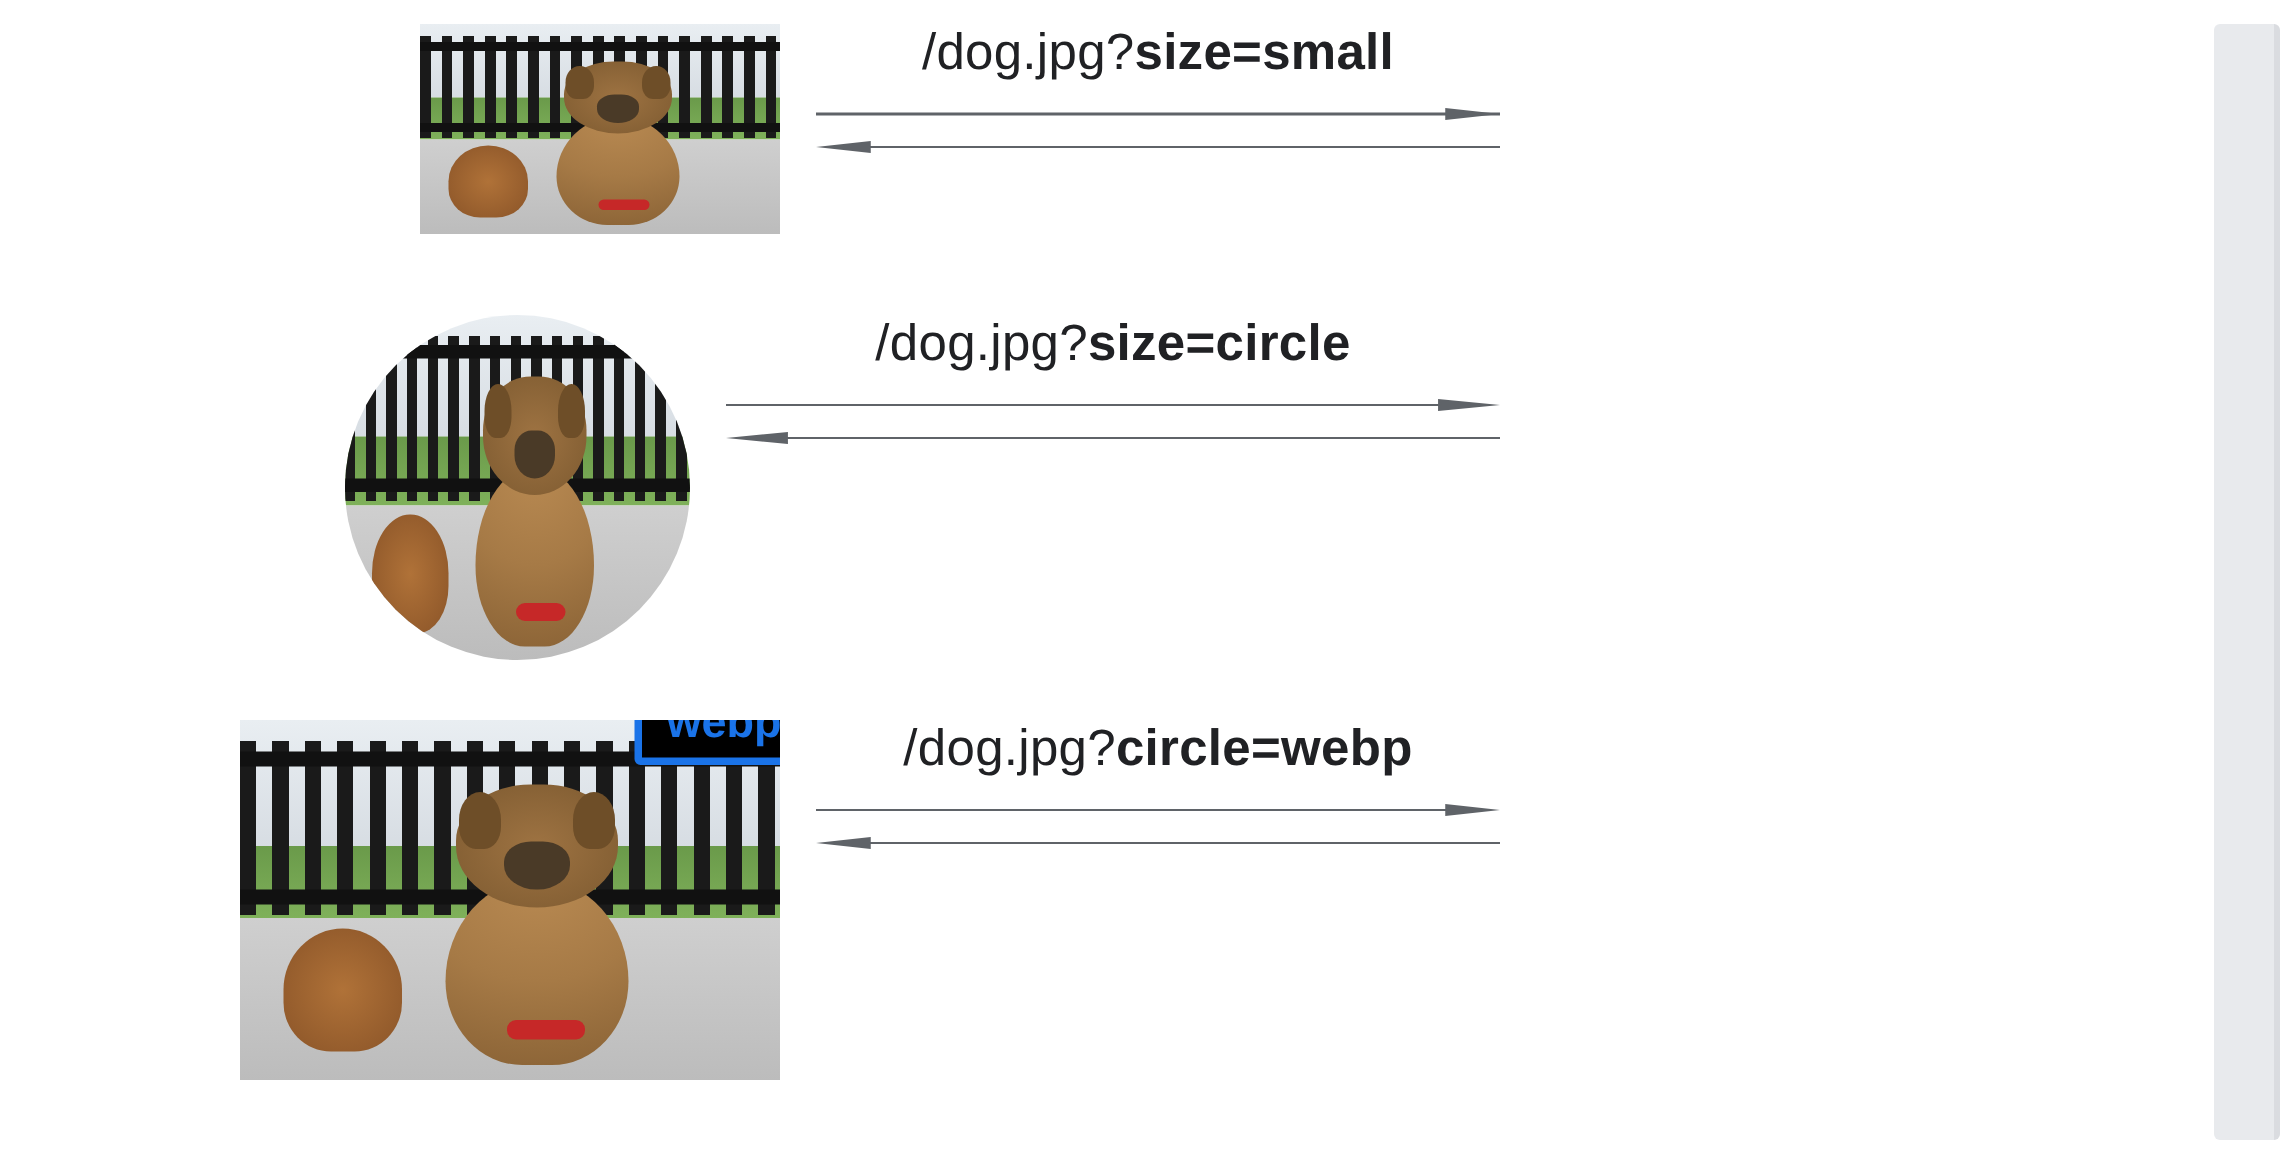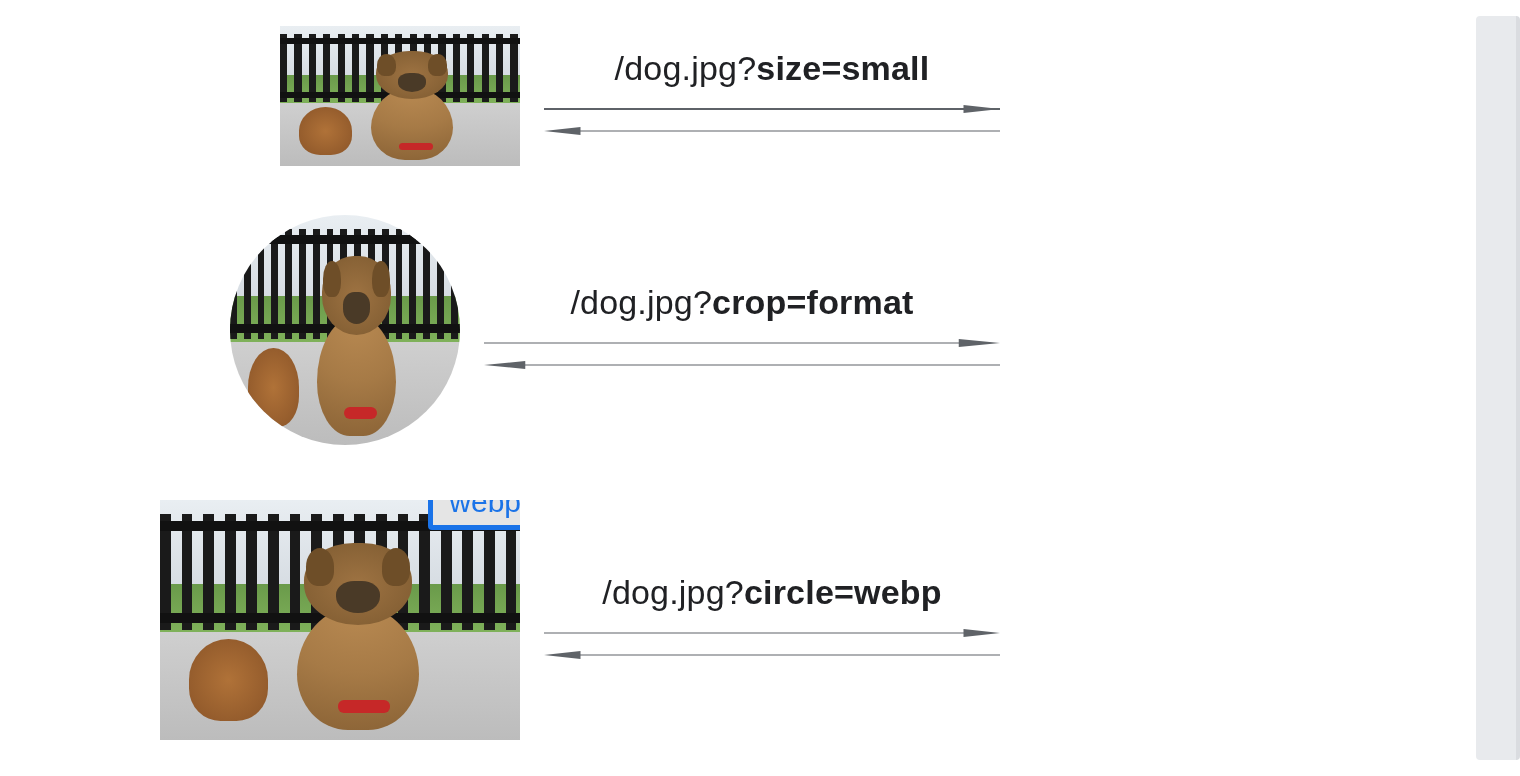--- a/index.html
+++ b/index.html
@@ -1,19 +1,19 @@
 <!DOCTYPE html>
 <html><head>
 <meta charset="utf-8">
 <style>
 html,body{margin:0;padding:0;width:1520px;height:776px;background:#fff;font-family:"Google Sans","Product Sans","Helvetica Neue",Arial,sans-serif;color:#202124;overflow:hidden}
 .stage{position:relative;width:1520px;height:776px}
 .cdn{position:absolute;right:0;top:16px;bottom:16px;display:flex;align-items:center}
 .cdn-bar{width:40px;height:100%;background:#e8eaed;border-right:4px solid #dadce0;border-radius:4px}
-.row{position:absolute;left:0;right:496px;display:flex;align-items:center}
+.row{position:absolute;left:0;right:496px;display:flex;}
 .r1{top:16px;height:160px}
 .r2{top:210px;height:240px}
 .r3{top:480px;height:280px}
 .imgbox{position:relative;flex:0 0 auto;margin-left:160px;overflow:hidden}
 .r1 .imgbox{width:240px;height:140px;margin-left:280px}
 .r2 .imgbox{width:230px;height:230px;border-radius:50%;margin-left:230px}
 .r3 .imgbox{width:360px;height:240px}
 .dog{position:absolute;inset:0}
 .sky{position:absolute;left:0;right:0;top:0;height:35%;background:linear-gradient(#e9eef2,#d7dde3)}
 .grass{position:absolute;left:0;right:0;top:35%;height:20%;background:linear-gradient(#6a9a4a,#7fb15a)}
@@ -26,21 +26,21 @@
 .ear{position:absolute;top:6%;width:26%;height:46%;background:#6e4e28;border-radius:50% 50% 40% 40%}
 .earL{left:2%}.earR{right:2%}
 .muz{position:absolute;left:30%;top:46%;width:40%;height:40%;background:#4a3a27;border-radius:42% 42% 50% 50%}
 .har{position:absolute;left:34%;top:76%;width:42%;height:10%;background:#c62828;border-radius:6px}
 .pup{position:absolute;left:8%;top:58%;width:22%;height:34%;background:radial-gradient(#b07238,#8a5428);border-radius:50% 50% 40% 40%}
 .col{position:relative;flex:1;margin-left:24px;margin-right:24px}
 .lab{text-align:center;font-size:34px;letter-spacing:.2px;margin-bottom:14px;white-space:nowrap}
 .lab b{font-weight:700}
 .arrows{position:relative;height:42px}
 .arrows svg{position:absolute;left:0;width:100%}
-.badge{position:absolute;top:-26px;right:-22px;border:5px solid #1a73e8;background:#e5e5e5;color:#1a73e8;font-weight:400;font-size:30px;padding:6px 16px;border-radius:4px;z-index:2}
+.badge{position:absolute;top:-26px;right:-22px;border:5px solid #1a73e8;background:#000000;color:#1a73e8;font-weight:700;font-size:30px;padding:6px 16px;border-radius:4px;z-index:2}
 </style>
 </head>
 <body>
 <div class="stage">
 
 <div class="cdn">
   <div class="cdn-bar"></div>
 
 </div>
 
@@ -106,21 +106,21 @@
             <div class="har"></div>
           </div>
       <div class="head">
             <div class="ear earL"></div>
             <div class="ear earR"></div>
             <div class="muz"></div>
           </div>
     </div>
   </div>
   <div class="col">
-    <div class="lab"><span>/dog.jpg?</span><b>crop=format</b></div>
+    <div class="lab"><span>/dog.jpg?</span><b>size=circle</b></div>
     <div class="arrows">
       <svg height="14" style="top:0" viewBox="0 0 100 14" preserveAspectRatio="none">
             <line x1="0" y1="7" x2="98" y2="7" stroke="#5f6368" stroke-width="1.2"></line>
             <polygon points="100,7 92,3 92,11" fill="#5f6368"></polygon>
           </svg>
       <svg height="14" style="top:22px" viewBox="0 0 100 14" preserveAspectRatio="none">
             <line x1="2" y1="7" x2="100" y2="7" stroke="#5f6368" stroke-width="1.2"></line>
             <polygon points="0,7 8,3 8,11" fill="#5f6368"></polygon>
           </svg>
     </div>

